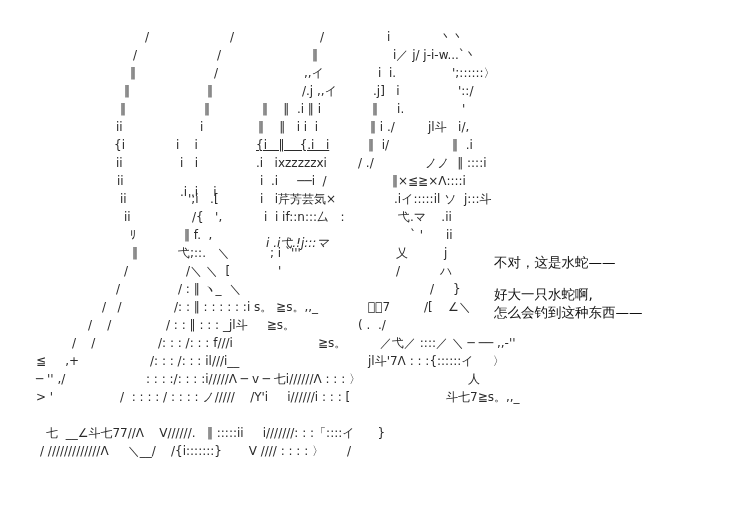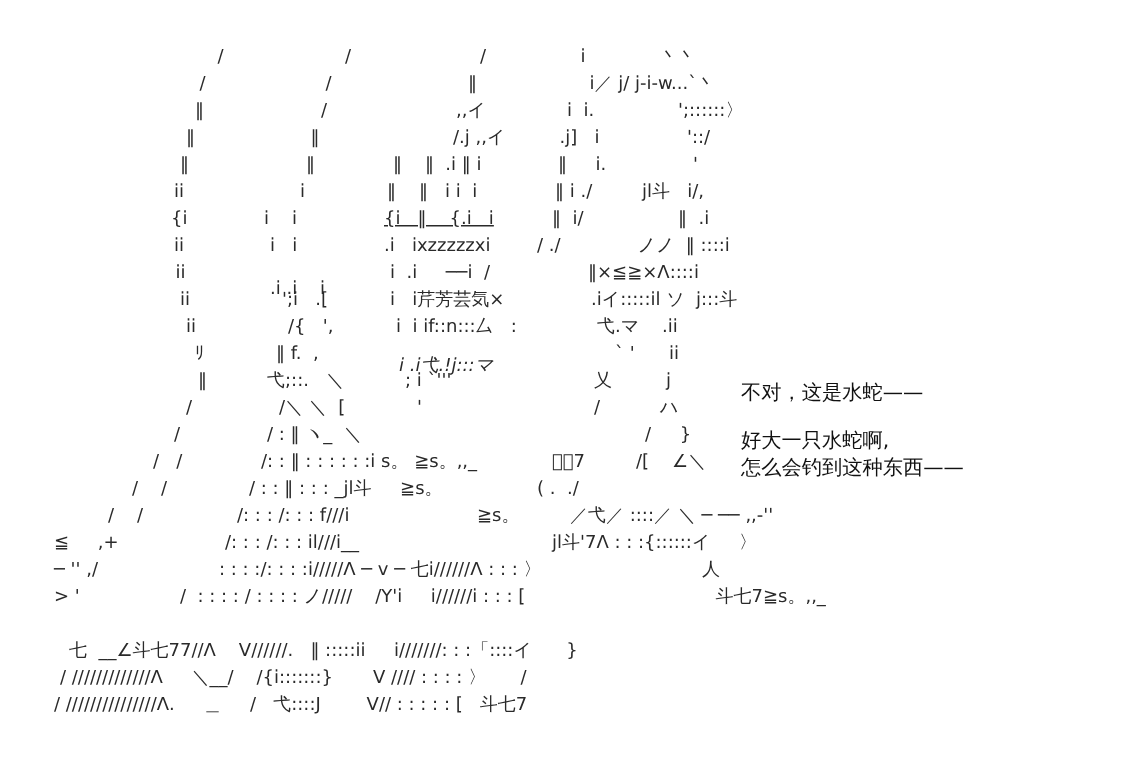--- a/index.html
+++ b/index.html
@@ -96,22 +96,21 @@
     <span class="frag" style="left: 318px; top: 336px;">≧s。</span>
     <span class="frag" style="left: 380px; top: 336px;">／弋／ ::::／ ＼ ─ ── ,,-''</span>
     <span class="frag" style="left: 36px; top: 354px;">≦     ,+</span>
     <span class="frag" style="left: 150px; top: 354px;">/: : : /: : : il///i__</span>
     <span class="frag" style="left: 328px; top: 354px; margin-left: 40px;">jl斗'7Λ : : :{::::::イ     〉</span>
     <span class="frag" style="left: 36px; top: 372px;">─ '' ,/</span>
     <span class="frag" style="left: 146px; top: 372px;">: : : :/: : : :i/////Λ ─ v ─ 七i//////Λ : : : 〉</span>
     <span class="frag" style="left: 468px; top: 372px;">人</span>
     <span class="frag" style="left: 36px; top: 390px;">&gt; '</span>
     <span class="frag" style="left: 120px; top: 390px;">/  : : : : / : : : : ノ/////    /Y'i     i//////i : : : [</span>
-    <span class="frag" style="left: 446px; top: 390px; margin-left: 31px;">斗七7≧s。,,_</span>
+    <span class="frag" style="left: 446px; top: 390px;">斗七7≧s。,,_</span>
     <span class="frag" style="left: 46px; top: 426px;">七  __∠斗七77//Λ    V//////.   ‖ :::::ii     i///////: : :「::::イ      }</span>
     <span class="frag" style="left: 40px; top: 444px;">/ /////////////Λ     ＼__/    /{i:::::::}       V //// : : : : 〉      /</span>
-    <span class="frag" style="left: 36px; top: 462px;">/ ///////////////Λ.     ＿     /   弋::::J        V// : : : : : [   斗七7</span>
   </div>
 <div id="dlg">
   <div class="dialogue" style="left:494px;top:254px;">不对，这是水蛇——</div>
   <div class="dialogue" style="left:494px;top:286px;">好大一只水蛇啊,</div>
   <div class="dialogue" style="left:494px;top:304px;">怎么会钓到这种东西——</div>
 </div>
 
 </body></html>

